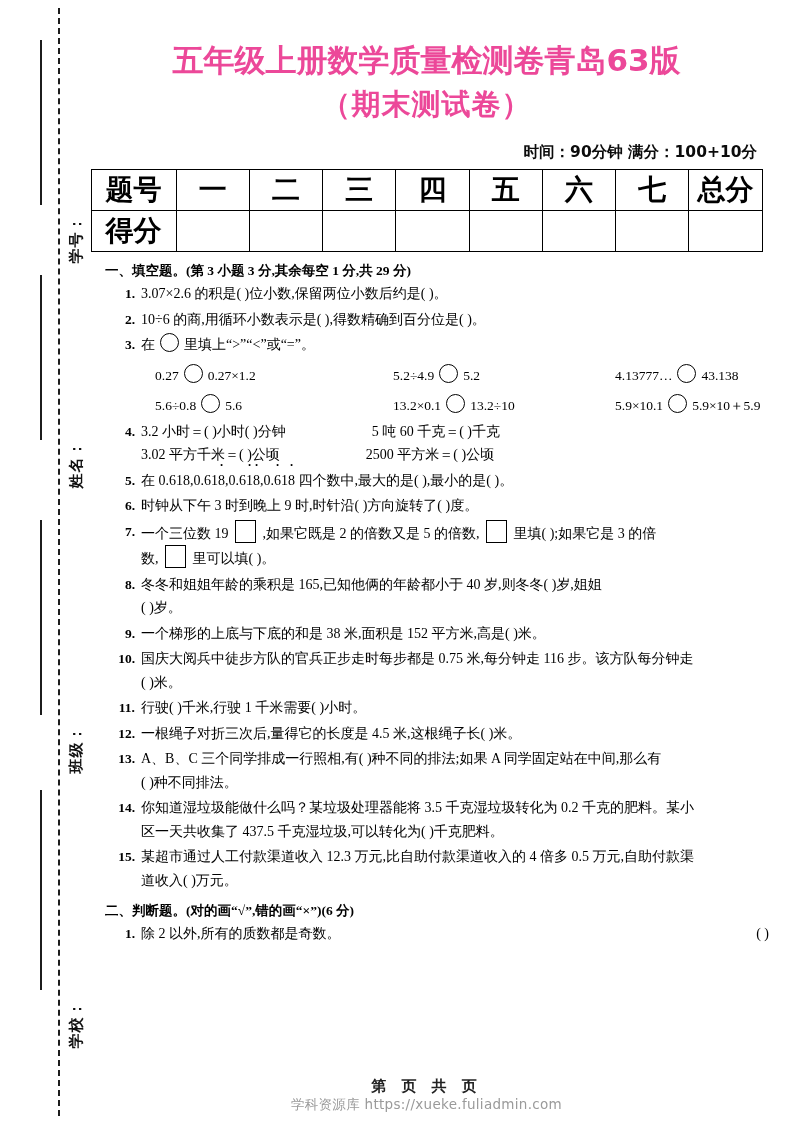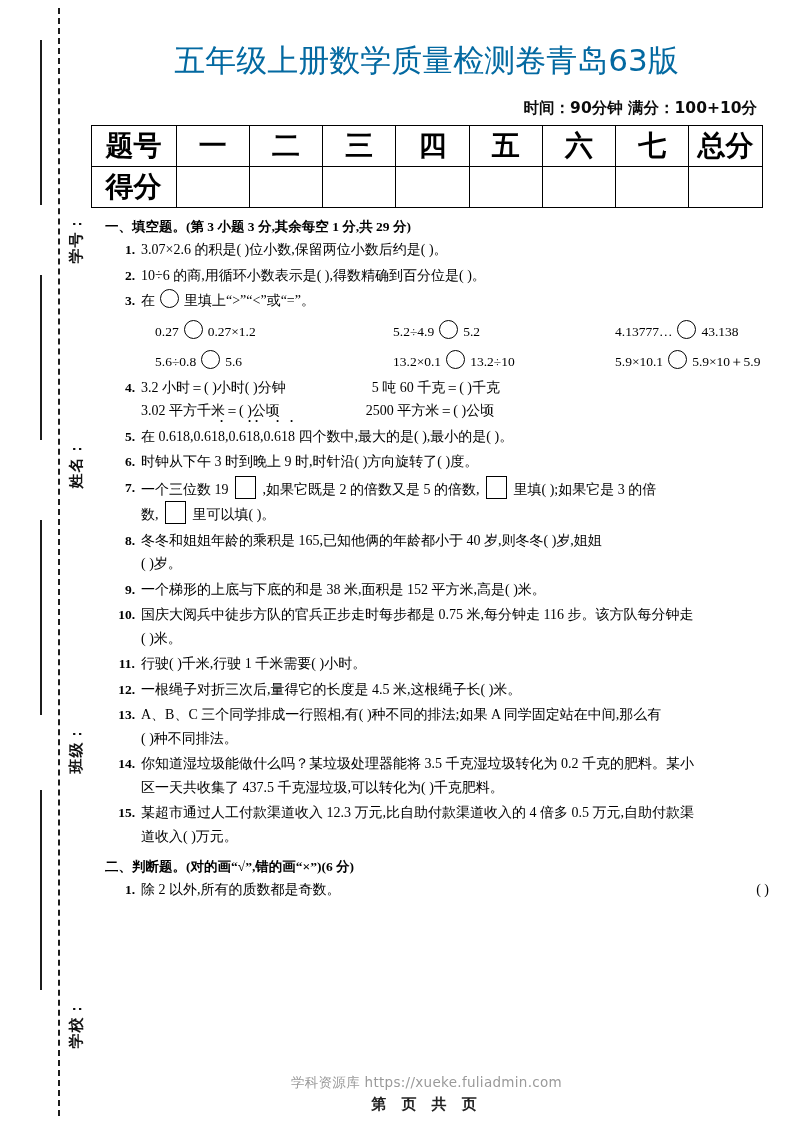--- a/index.html
+++ b/index.html
@@ -59,25 +59,25 @@
     height: 1122px;
   }
 
   
   #title-block {
     padding-top: 38px;
     text-align: center;
   }
   .title-line {
     font-family: "DejaVu Sans", "Liberation Sans", sans-serif;
-    font-weight: normal;
+    font-weight: bold;
     font-size: 31px;
     line-height: 44px;
     letter-spacing: 0px;
-    color: #0369a1;
+    color: #ec4899;
   }
   .title-line.second {
     font-size: 29px;
     letter-spacing: 1px;
   }
 
   
   #exam-meta {
     margin-top: 16px;
     text-align: right;
@@ -227,20 +227,21 @@
       <div class="margin-label" style="top: 455px;">姓名：</div>
       <div class="margin-label" style="top: 740px;">班级：</div>
       <div class="margin-label" style="top: 1015px;">学校：</div>
     </div>
 </div>
 
 <div id="page">
 
   <div id="title-block">
     <div class="title-line">五年级上册数学质量检测卷青岛63版</div>
+    <div class="title-line second">（期末测试卷）</div>
   </div>
 
   <div id="exam-meta">时间：90分钟  满分：100+10分</div>
 
   <table id="score-table">
     <tbody>
       <tr>
         <td class="head-cell">题号</td>
       <td>一</td>
           <td>二</td>
@@ -385,17 +386,17 @@
           <div class="q-num">1.</div>
           <div class="q-body" style="display: flex; justify-content: space-between; gap: 28px;">
             <span>除 2 以外,所有的质数都是奇数。</span>
             <span>(     )</span>
           </div>
         </div>
       </div>
   </div>
 
   <div id="footer">
+    <div id="page-number">第 页 共 页</div>
     <div id="watermark">学科资源库 https://xueke.fuliadmin.com</div>
-    <div id="page-number">第 页 共 页</div>
   </div>
 
 </div>
 
 </body></html>

